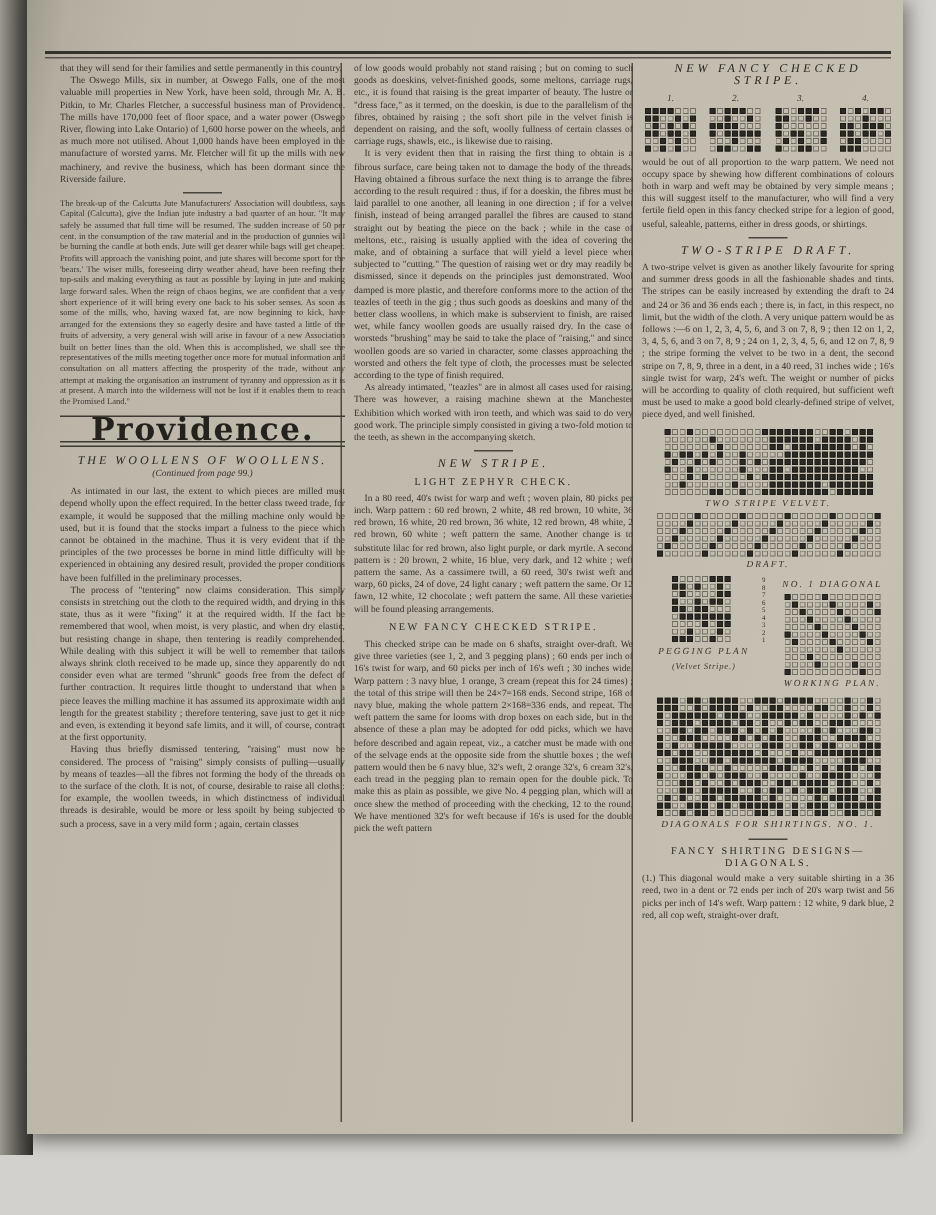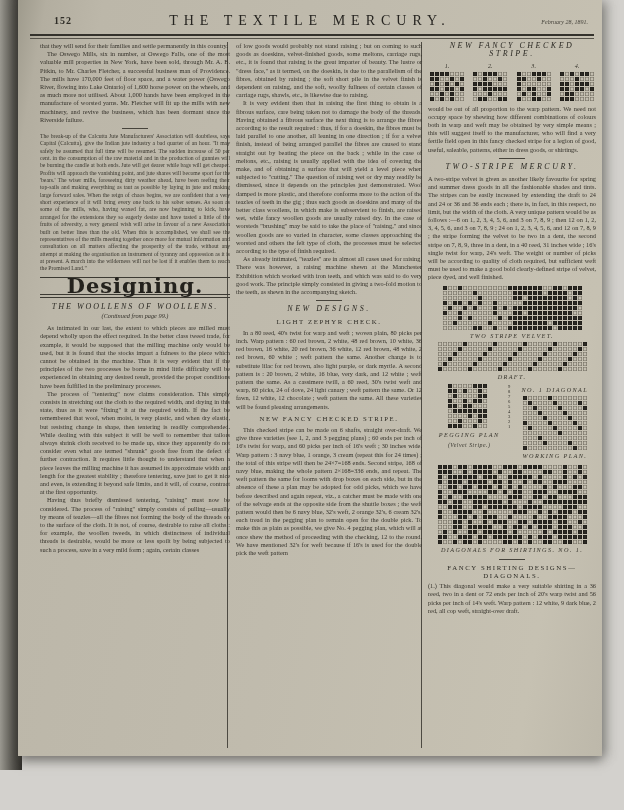--- a/index.html
+++ b/index.html
@@ -60,51 +60,46 @@
   .rownums span{height:5px;display:block;}
   .mt2{margin-top:2px;} .mt4{margin-top:4px;}
 </style>
 </head>
 <body>
 
 <div class="scan-shadow"></div>
 
 <div class="page">
 
-  <div class="masthead">
-    <div class="pagenum">152</div>
-    <div class="journal-title">THE TEXTILE MERCURY.</div>
-    <div class="issue-date">February 28, 1891.</div>
-  </div>
   <div class="headrule"></div>
 
   <div class="vrule vrule1"></div>
   <div class="vrule vrule2"></div>
 
   <div class="col col-left bodytext">
     <p>that they will send for their families and settle permanently in this country.</p>
     <p class="ind">The Oswego Mills, six in number, at Oswego Falls, one of the most valuable mill properties in New York, have been sold, through Mr. A. B. Pitkin, to Mr. Charles Fletcher, a successful business man of Providence. The mills have 170,000 feet of floor space, and a water power (Oswego River, flowing into Lake Ontario) of 1,600 horse power on the wheels, and as much more not utilised. About 1,000 hands have been employed in the manufacture of worsted yarns. Mr. Fletcher will fit up the mills with new machinery, and revive the business, which has been dormant since the Riverside failure.</p>
     <div class="divider"></div>
     <p class="smalltext">The break-up of the Calcutta Jute Manufacturers' Association will doubtless, says Capital (Calcutta), give the Indian jute industry a bad quarter of an hour. "It may safely be assumed that full time will be resumed. The sudden increase of 50 per cent. in the consumption of the raw material and in the production of gunnies will be burning the candle at both ends. Jute will get dearer while bags will get cheaper. Profits will approach the vanishing point, and jute shares will become sport for the 'bears.' The wiser mills, foreseeing dirty weather ahead, have been reefing their top-sails and making everything as taut as possible by laying in jute and making large forward sales. When the reign of chaos begins, we are confident that a very short experience of it will bring every one back to his sober senses. As soon as some of the mills, who, having waxed fat, are now beginning to kick, have arranged for the extensions they so eagerly desire and have tasted a little of the fruits of adversity, a very general wish will arise in favour of a new Association built on better lines than the old. When this is accomplished, we shall see the representatives of the mills meeting together once more for mutual information and consultation on all matters affecting the prosperity of the trade, without any attempt at making the organisation an instrument of tyranny and oppression as it is at present. A march into the wilderness will not be lost if it enables them to reach the Promised Land."</p>
     <div class="srule mt4"></div>
-    <div class="gothic">Designing.</div>
+    <div class="gothic">Providence.</div>
     <div class="drule"></div>
     <div class="art-title">THE WOOLLENS OF WOOLLENS.</div>
     <div class="art-sub">(Continued from page 99.)</div>
     <p class="ind">As intimated in our last, the extent to which pieces are milled must depend wholly upon the effect required. In the better class tweed trade, for example, it would be supposed that the milling machine only would be used, but it is found that the stocks impart a fulness to the piece which cannot be obtained in the machine. Thus it is very evident that if the principles of the two processes be borne in mind little difficulty will be experienced in obtaining any desired result, provided the proper conditions have been fulfilled in the preliminary processes.</p>
     <p class="ind">The process of "tentering" now claims consideration. This simply consists in stretching out the cloth to the required width, and drying in this state, thus as it were "fixing" it at the required width. If the fact be remembered that wool, when moist, is very plastic, and when dry elastic, but resisting change in shape, then tentering is readily comprehended. While dealing with this subject it will be well to remember that tailors always shrink cloth received to be made up, since they apparently do not consider even what are termed "shrunk" goods free from the defect of further contraction. It requires little thought to understand that when a piece leaves the milling machine it has assumed its approximate width and length for the greatest stability ; therefore tentering, save just to get it nice and even, is extending it beyond safe limits, and it will, of course, contract at the first opportunity.</p>
     <p class="ind">Having thus briefly dismissed tentering, "raising" must now be considered. The process of "raising" simply consists of pulling—usually by means of teazles—all the fibres not forming the body of the threads on to the surface of the cloth. It is not, of course, desirable to raise all cloths : for example, the woollen tweeds, in which distinctness of individual threads is desirable, would be more or less spoilt by being subjected to such a process, save in a very mild form ; again, certain classes</p>
   </div>
 
   <div class="col col-mid bodytext">
     <p>of low goods would probably not stand raising ; but on coming to such goods as doeskins, velvet-finished goods, some meltons, carriage rugs, etc., it is found that raising is the great imparter of beauty. The lustre or "dress face," as it termed, on the doeskin, is due to the parallelism of the fibres, obtained by raising ; the soft short pile in the velvet finish is dependent on raising, and the soft, woolly fullness of certain classes of carriage rugs, shawls, etc., is likewise due to raising.</p>
     <p class="ind">It is very evident then that in raising the first thing to obtain is a fibrous surface, care being taken not to damage the body of the threads. Having obtained a fibrous surface the next thing is to arrange the fibres according to the result required : thus, if for a doeskin, the fibres must be laid parallel to one another, all leaning in one direction ; if for a velvet finish, instead of being arranged parallel the fibres are caused to stand straight out by beating the piece on the back ; while in the case of meltons, etc., raising is usually applied with the idea of covering the make, and of obtaining a surface that will yield a level piece when subjected to "cutting." The question of raising wet or dry may readily be dismissed, since it depends on the principles just demonstrated. Wool damped is more plastic, and therefore conforms more to the action of the teazles of teeth in the gig ; thus such goods as doeskins and many of the better class woollens, in which make is subservient to finish, are raised wet, while fancy woollen goods are usually raised dry. In the case of worsteds "brushing" may be said to take the place of "raising," and since woollen goods are so varied in character, some classes approaching the worsted and others the felt type of cloth, the processes must be selected according to the type of finish required.</p>
     <p class="ind">As already intimated, "teazles" are in almost all cases used for raising. There was however, a raising machine shewn at the Manchester Exhibition which worked with iron teeth, and which was said to do very good work. The principle simply consisted in giving a two-fold motion to the teeth, as shewn in the accompanying sketch.</p>
     <div class="divider"></div>
-    <div class="sect-title">NEW DESIGNS.</div>
+    <div class="sect-title">NEW STRIPE.</div>
     <div class="subsect-title">LIGHT ZEPHYR CHECK.</div>
     <p class="ind">In a 80 reed, 40's twist for warp and weft ; woven plain, 80 picks per inch. Warp pattern : 60 red brown, 2 white, 48 red brown, 10 white, 36 red brown, 16 white, 20 red brown, 36 white, 12 red brown, 48 white, 2 red brown, 60 white ; weft pattern the same. Another change is to substitute lilac for red brown, also light purple, or dark myrtle. A second pattern is : 20 brown, 2 white, 16 blue, very dark, and 12 white ; weft pattern the same. As a cassimere twill, a 60 reed, 30's twist weft and warp, 60 picks, 24 of dove, 24 light canary ; weft pattern the same. Or 12 fawn, 12 white, 12 chocolate ; weft pattern the same. All these varieties will be found pleasing arrangements.</p>
     <div class="subsect-title">NEW FANCY CHECKED STRIPE.</div>
     <p class="ind">This checked stripe can be made on 6 shafts, straight over-draft. We give three varieties (see 1, 2, and 3 pegging plans) ; 60 ends per inch of 16's twist for warp, and 60 picks per inch of 16's weft ; 30 inches wide. Warp pattern : 3 navy blue, 1 orange, 3 cream (repeat this for 24 times) ; the total of this stripe will then be 24×7=168 ends. Second stripe, 168 of navy blue, making the whole pattern 2×168=336 ends, and repeat. The weft pattern the same for looms with drop boxes on each side, but in the absence of these a plan may be adopted for odd picks, which we have before described and again repeat, viz., a catcher must be made with one of the selvage ends at the opposite side from the shuttle boxes ; the weft pattern would then be 6 navy blue, 32's weft, 2 orange 32's, 6 cream 32's, each tread in the pegging plan to remain open for the double pick. To make this as plain as possible, we give No. 4 pegging plan, which will at once shew the method of proceeding with the checking, 12 to the round. We have mentioned 32's for weft because if 16's is used for the double pick the weft pattern</p>
   </div>
 
   <div class="col col-right bodytext">
     <div class="sect-title" style="margin-top:0;">NEW FANCY CHECKED STRIPE.</div>
     <div class="swatch-row">
       <div class="swatch">
@@ -291,21 +286,21 @@
             <span class="cell dark" style="width: 4px; height: 4px;"></span>
             <span class="cell" style="width: 4px; height: 4px;"></span>
             <span class="cell" style="width: 4px; height: 4px;"></span>
             <span class="cell" style="width: 4px; height: 4px;"></span>
             <span class="cell" style="width: 4px; height: 4px;"></span>
           </div>
       </div>
     </div>
     <p>would be out of all proportion to the warp pattern. We need not occupy space by shewing how different combinations of colours both in warp and weft may be obtained by very simple means ; this will suggest itself to the manufacturer, who will find a very fertile field open in this fancy checked stripe for a legion of good, useful, saleable, patterns, either in dress goods, or shirtings.</p>
     <div class="divider"></div>
-    <div class="sect-title">TWO-STRIPE MERCURY.</div>
+    <div class="sect-title">TWO-STRIPE DRAFT.</div>
     <p>A two-stripe velvet is given as another likely favourite for spring and summer dress goods in all the fashionable shades and tints. The stripes can be easily increased by extending the draft to 24 and 24 or 36 and 36 ends each ; there is, in fact, in this respect, no limit, but the width of the cloth. A very unique pattern would be as follows :—6 on 1, 2, 3, 4, 5, 6, and 3 on 7, 8, 9 ; then 12 on 1, 2, 3, 4, 5, 6, and 3 on 7, 8, 9 ; 24 on 1, 2, 3, 4, 5, 6, and 12 on 7, 8, 9 ; the stripe forming the velvet to be two in a dent, the second stripe on 7, 8, 9, three in a dent, in a 40 reed, 31 inches wide ; 16's single twist for warp, 24's weft. The weight or number of picks will be according to quality of cloth required, but sufficient weft must be used to make a good bold clearly-defined stripe of velvet, piece dyed, and well finished.</p>
     <div class="grid mt4" style="grid-template-columns: repeat(28, 4px);">
         <span class="cell dark" style="width: 4px; height: 4px;"></span>
         <span class="cell" style="width: 4px; height: 4px;"></span>
         <span class="cell" style="width: 4px; height: 4px;"></span>
         <span class="cell dark" style="width: 4px; height: 4px;"></span>
         <span class="cell" style="width: 4px; height: 4px;"></span>
         <span class="cell" style="width: 4px; height: 4px;"></span>
         <span class="cell" style="width: 4px; height: 4px;"></span>
         <span class="cell" style="width: 4px; height: 4px;"></span>

